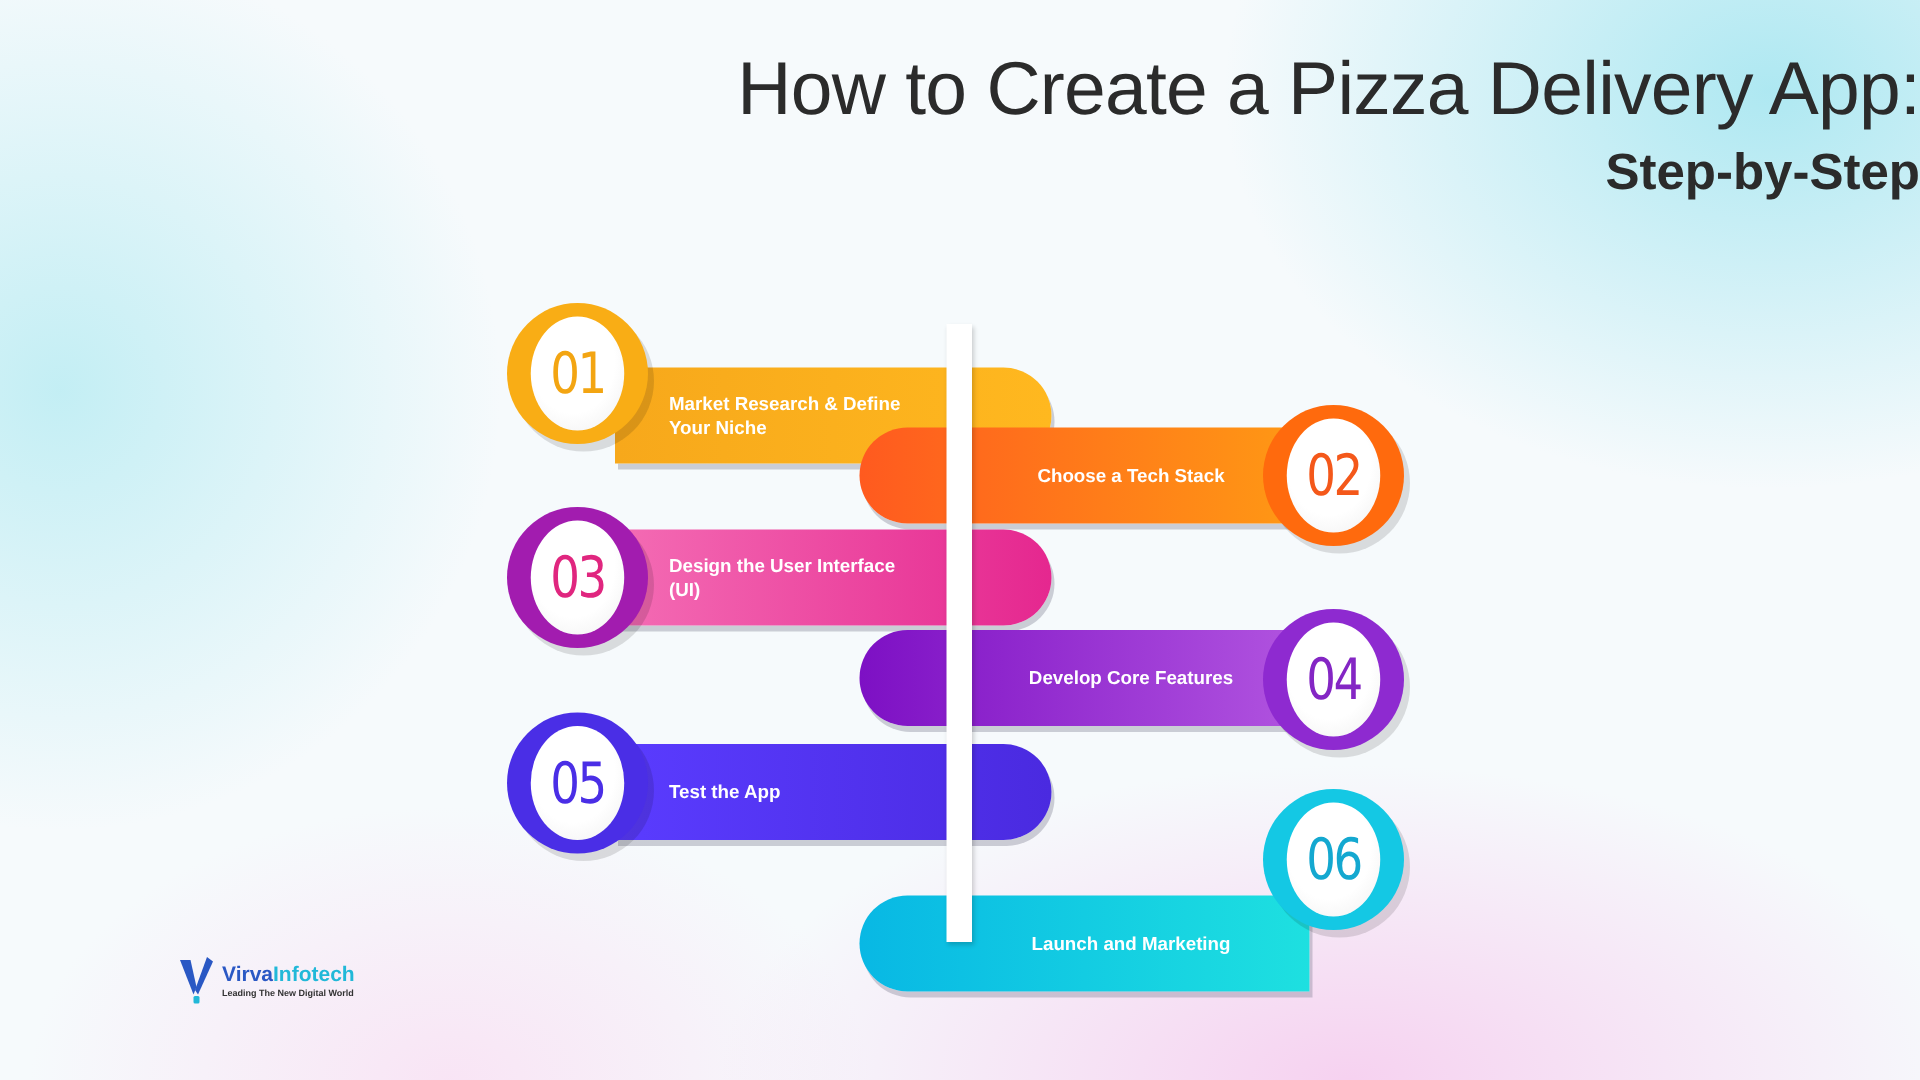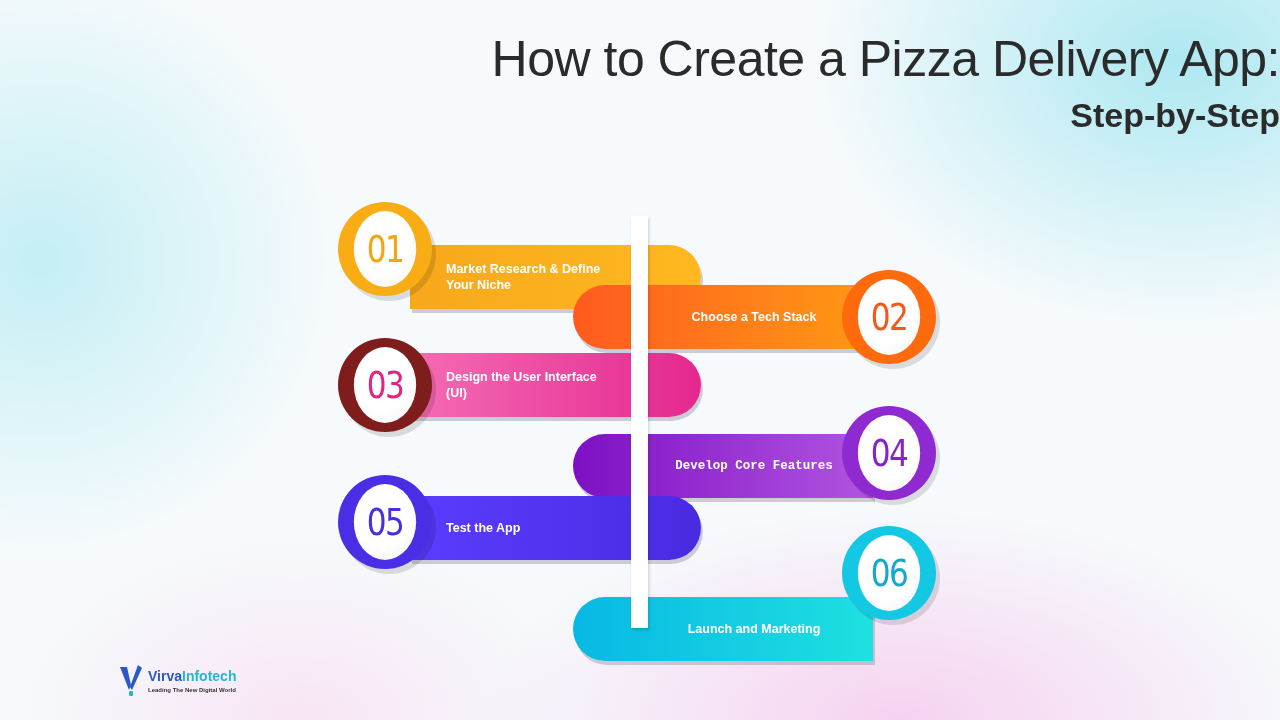--- a/index.html
+++ b/index.html
@@ -43,21 +43,21 @@
     width: 76px; height: 76px; border-radius: 50%;
     background: radial-gradient(circle at 45% 40%, #ffffff 55%, #eeeeee 100%);
     display: flex; align-items: center; justify-content: center;
     font-size: 38px; font-weight: 400; letter-spacing: -2px;
     font-family: "DejaVu Sans", sans-serif; transform: scaleX(0.82);
   }
   .circle.left { left: 338px; }
   .circle.right { left: 842px; }
 
   .logo {
-    position: absolute; left: 118px; top: 636px; display: flex; align-items: center; gap: 4px; margin-top: 27px;
+    position: absolute; left: 118px; top: 636px; display: flex; align-items: center; gap: 4px;
   }
   .logo-mark { width: 26px; height: 34px; }
   .logo-name { font-size: 14px; font-weight: 700; line-height: 16px; }
   .logo-name .a { color: #2a58c4; }
   .logo-name .b { color: #21b8d8; }
   .logo-tag { font-size: 6px; color: #333; font-weight: 700; margin-top: 3px; }
 </style>
 </head>
 <body>
 
@@ -84,25 +84,25 @@
 <div class="circle right" style="top:270px; background:#ff6a0d;">
   <div class="circle-inner" style="color:#f4581a;">02</div>
 </div>
 
 <div class="bar left" style="top:353px; background:linear-gradient(90deg,#f46cb4,#e5278f);">
   <div class="bar-text">
     <div>Design the User Interface</div>
     <div>(UI)</div>
   </div>
 </div>
-<div class="circle left" style="top:338px; background:#7f1d1d;">
+<div class="circle left" style="top:338px; background:#a21caf;">
   <div class="circle-inner" style="color:#e0267f;">03</div>
 </div>
 
-<div class="bar right" style="top:434px; background:linear-gradient(90deg,#7d10c4,#b255e0);font-family:Liberation Mono, monospace;">
+<div class="bar right" style="top:420px; background:linear-gradient(90deg,#7d10c4,#b255e0);">
   <div class="bar-text">
     <div>Develop Core Features</div>
   </div>
 </div>
 <div class="circle right" style="top:406px; background:#8e2ad0;">
   <div class="circle-inner" style="color:#8426c4;">04</div>
 </div>
 
 <div class="bar left" style="top:496px; background:linear-gradient(90deg,#5a3cff,#4a2ae0);">
   <div class="bar-text">

